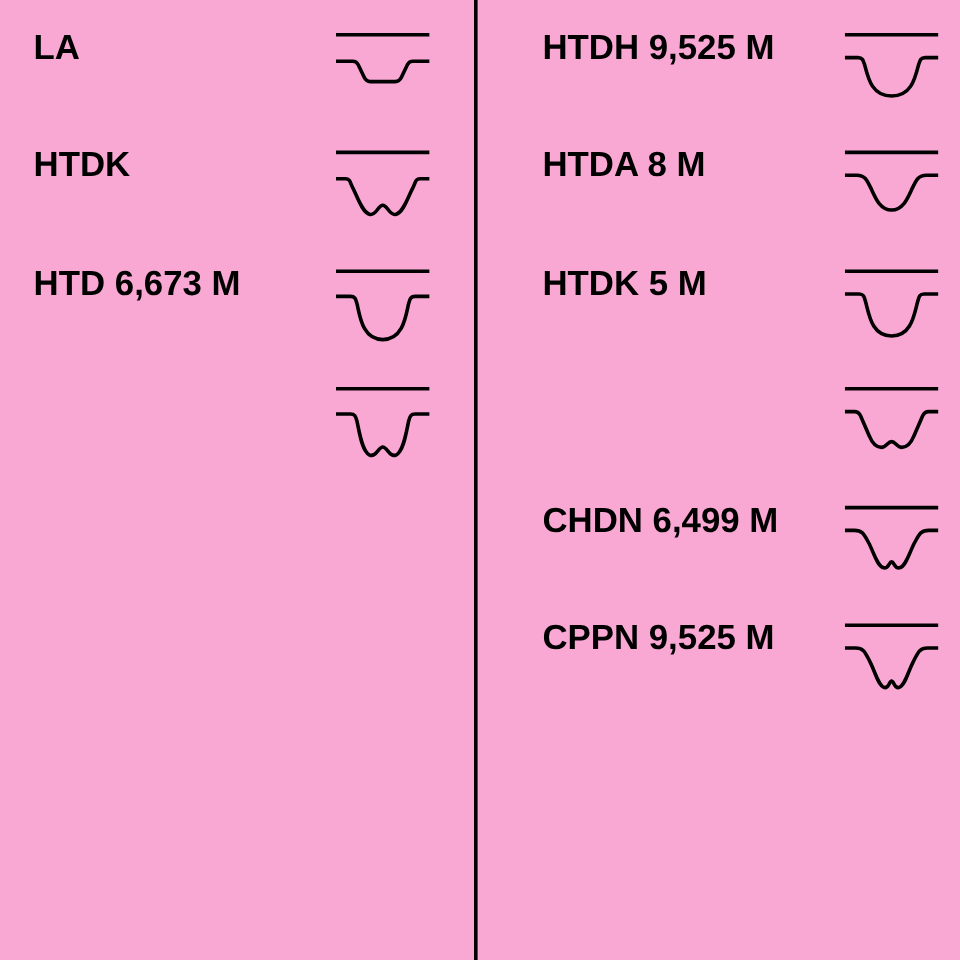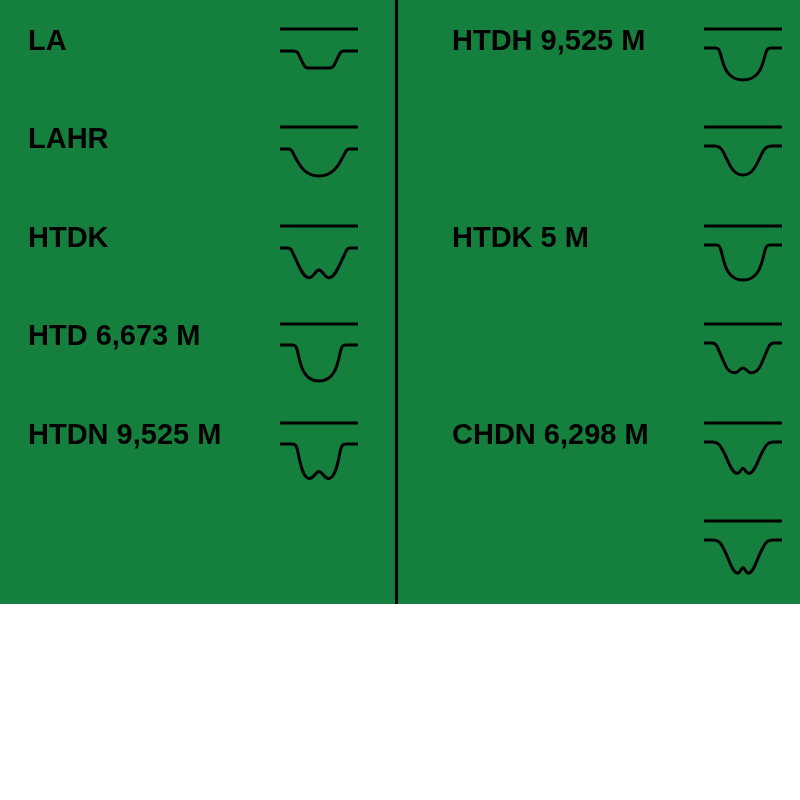--- a/index.html
+++ b/index.html
@@ -4,22 +4,22 @@
 <style>
   html, body {
     margin: 0;
     padding: 0;
     background: #ffffff;
     font-family: "Liberation Sans", sans-serif;
   }
   #page {
     position: relative;
     width: 800px;
-    height: 604px;
-    background: #15803d;
+    height: 800px;
+    background: #f9a8d4;
     overflow: hidden;
   }
   #divider {
     position: absolute;
     left: 395px;
     top: 0;
     width: 3px;
     height: 800px;
     background: #000000;
   }
@@ -61,82 +61,76 @@
   <div id="divider"></div>
   <div class="col" id="col-left">
       <div class="row">
         <span class="label">LA</span>
         <svg width="78" height="66" viewBox="0 0 78 66">
           <path d="M0 3 H78" fill="none" stroke="#000000" stroke-width="3" stroke-linejoin="round"></path>
           <path d="M0 25 H14 Q17 25 18.4 27.8 L23.6 38.6 Q25.2 42 28.6 42 H49.4 Q52.8 42 54.4 38.6 L59.6 27.8 Q61 25 64 25 H78" fill="none" stroke="#000000" stroke-width="3" stroke-linejoin="round"></path>
         </svg>
       </div>
       <div class="row">
-        <span class="label">LAHR</span>
-        <svg width="78" height="66" viewBox="0 0 78 66">
-          <path d="M0 3 H78" fill="none" stroke="#000000" stroke-width="3" stroke-linejoin="round"></path>
-          <path d="M0 25 H8 C12 25 12 27.2 14.6 32 C19 40.5 24.5 52 39 52 C53.5 52 59 40.5 63.4 32 C66 27.2 66 25 70 25 H78" fill="none" stroke="#000000" stroke-width="3" stroke-linejoin="round"></path>
-        </svg>
-      </div>
-      <div class="row">
         <span class="label">HTDK</span>
         <svg width="78" height="66" viewBox="0 0 78 66">
           <path d="M0 3 H78" fill="none" stroke="#000000" stroke-width="3" stroke-linejoin="round"></path>
           <path d="M0 25 H8 C12 25 11.6 28.2 14.2 33 C18 40.3 22 53.5 28.4 54.7 C33.4 55.6 35.2 47 39 47 C42.8 47 44.6 55.6 49.6 54.7 C56 53.5 60 40.3 63.8 33 C66.4 28.2 66 25 70 25 H78" fill="none" stroke="#000000" stroke-width="3" stroke-linejoin="round"></path>
         </svg>
       </div>
       <div class="row">
         <span class="label">HTD 6,673 M</span>
         <svg width="78" height="66" viewBox="0 0 78 66">
           <path d="M0 3 H78" fill="none" stroke="#000000" stroke-width="3" stroke-linejoin="round"></path>
           <path d="M0 24 H12 C16 24 16.4 26.2 17.6 30.5 C20 41.5 22.5 60 39 60 C55.5 60 58 41.5 60.4 30.5 C61.6 26.2 62 24 66 24 H78" fill="none" stroke="#000000" stroke-width="3" stroke-linejoin="round"></path>
         </svg>
       </div>
       <div class="row">
-        <span class="label">HTDN 9,525 M</span>
         <svg width="78" height="66" viewBox="0 0 78 66">
           <path d="M0 3 H78" fill="none" stroke="#000000" stroke-width="3" stroke-linejoin="round"></path>
           <path d="M0 24 H12 C16 24 16.4 26.2 17.6 30.5 C19.6 39.8 21.8 55.4 28 58.2 C33.2 60.4 35.4 51.5 39 51.5 C42.6 51.5 44.8 60.4 50 58.2 C56.2 55.4 58.4 39.8 60.4 30.5 C61.6 26.2 62 24 66 24 H78" fill="none" stroke="#000000" stroke-width="3" stroke-linejoin="round"></path>
         </svg>
       </div>
     </div>
   <div class="col" id="col-right">
       <div class="row">
         <span class="label">HTDH 9,525 M</span>
         <svg width="78" height="66" viewBox="0 0 78 66">
           <path d="M0 3 H78" fill="none" stroke="#000000" stroke-width="3" stroke-linejoin="round"></path>
           <path d="M0 22 H11 C15 22 15.4 24.4 16.8 29 C19.6 40 23 54 39 54 C55 54 58.4 40 61.2 29 C62.6 24.4 63 22 67 22 H78" fill="none" stroke="#000000" stroke-width="3" stroke-linejoin="round"></path>
         </svg>
       </div>
       <div class="row">
+        <span class="label">HTDA 8 M</span>
         <svg width="78" height="66" viewBox="0 0 78 66">
           <path d="M0 3 H78" fill="none" stroke="#000000" stroke-width="3" stroke-linejoin="round"></path>
           <path d="M0 22 H10 C17 22 18.5 26 22.3 34 C26 42 29.8 51 39 51 C48.2 51 52 42 55.7 34 C59.5 26 61 22 68 22 H78" fill="none" stroke="#000000" stroke-width="3" stroke-linejoin="round"></path>
         </svg>
       </div>
       <div class="row">
         <span class="label">HTDK 5 M</span>
         <svg width="78" height="66" viewBox="0 0 78 66">
           <path d="M0 3 H78" fill="none" stroke="#000000" stroke-width="3" stroke-linejoin="round"></path>
           <path d="M0 22 H12 C16 22 16.2 24.5 17.6 29.5 C20.4 40.5 23 57 39 57 C55 57 57.6 40.5 60.4 29.5 C61.8 24.5 62 22 66 22 H78" fill="none" stroke="#000000" stroke-width="3" stroke-linejoin="round"></path>
         </svg>
       </div>
       <div class="row">
         <svg width="78" height="66" viewBox="0 0 78 66">
           <path d="M0 3 H78" fill="none" stroke="#000000" stroke-width="3" stroke-linejoin="round"></path>
           <path d="M0 22 H8 Q11.5 22 13.1 25.4 L20.5 42.5 C22.5 47.5 25.5 51.8 30.5 51.8 C34.5 51.8 35.8 47 39 47 C42.2 47 43.5 51.8 47.5 51.8 C52.5 51.8 55.5 47.5 57.5 42.5 L64.9 25.4 Q66.5 22 70 22 H78" fill="none" stroke="#000000" stroke-width="3" stroke-linejoin="round"></path>
         </svg>
       </div>
       <div class="row">
-        <span class="label">CHDN 6,298 M</span>
+        <span class="label">CHDN 6,499 M</span>
         <svg width="78" height="66" viewBox="0 0 78 66">
           <path d="M0 3 H78" fill="none" stroke="#000000" stroke-width="3" stroke-linejoin="round"></path>
           <path d="M0 22 H8 C15 22 16 25.3 20 32.5 C24 40 27 52 32.4 53.2 C36.6 54.1 36.8 48.2 39 48.2 C41.2 48.2 41.4 54.1 45.6 53.2 C51 52 54 40 58 32.5 C62 25.3 63 22 70 22 H78" fill="none" stroke="#000000" stroke-width="3" stroke-linejoin="round"></path>
         </svg>
       </div>
       <div class="row">
+        <span class="label">CPPN 9,525 M</span>
         <svg width="78" height="66" viewBox="0 0 78 66">
           <path d="M0 3 H78" fill="none" stroke="#000000" stroke-width="3" stroke-linejoin="round"></path>
           <path d="M0 22 H9 C16 22 17 25.8 21 33.5 C25 41 28 54 33 55 C36.8 55.8 37 49.5 39 49.5 C41 49.5 41.2 55.8 45 55 C50 54 53 41 57 33.5 C61 25.8 62 22 69 22 H78" fill="none" stroke="#000000" stroke-width="3" stroke-linejoin="round"></path>
         </svg>
       </div>
     </div>
 </div>
 
 </body></html>

